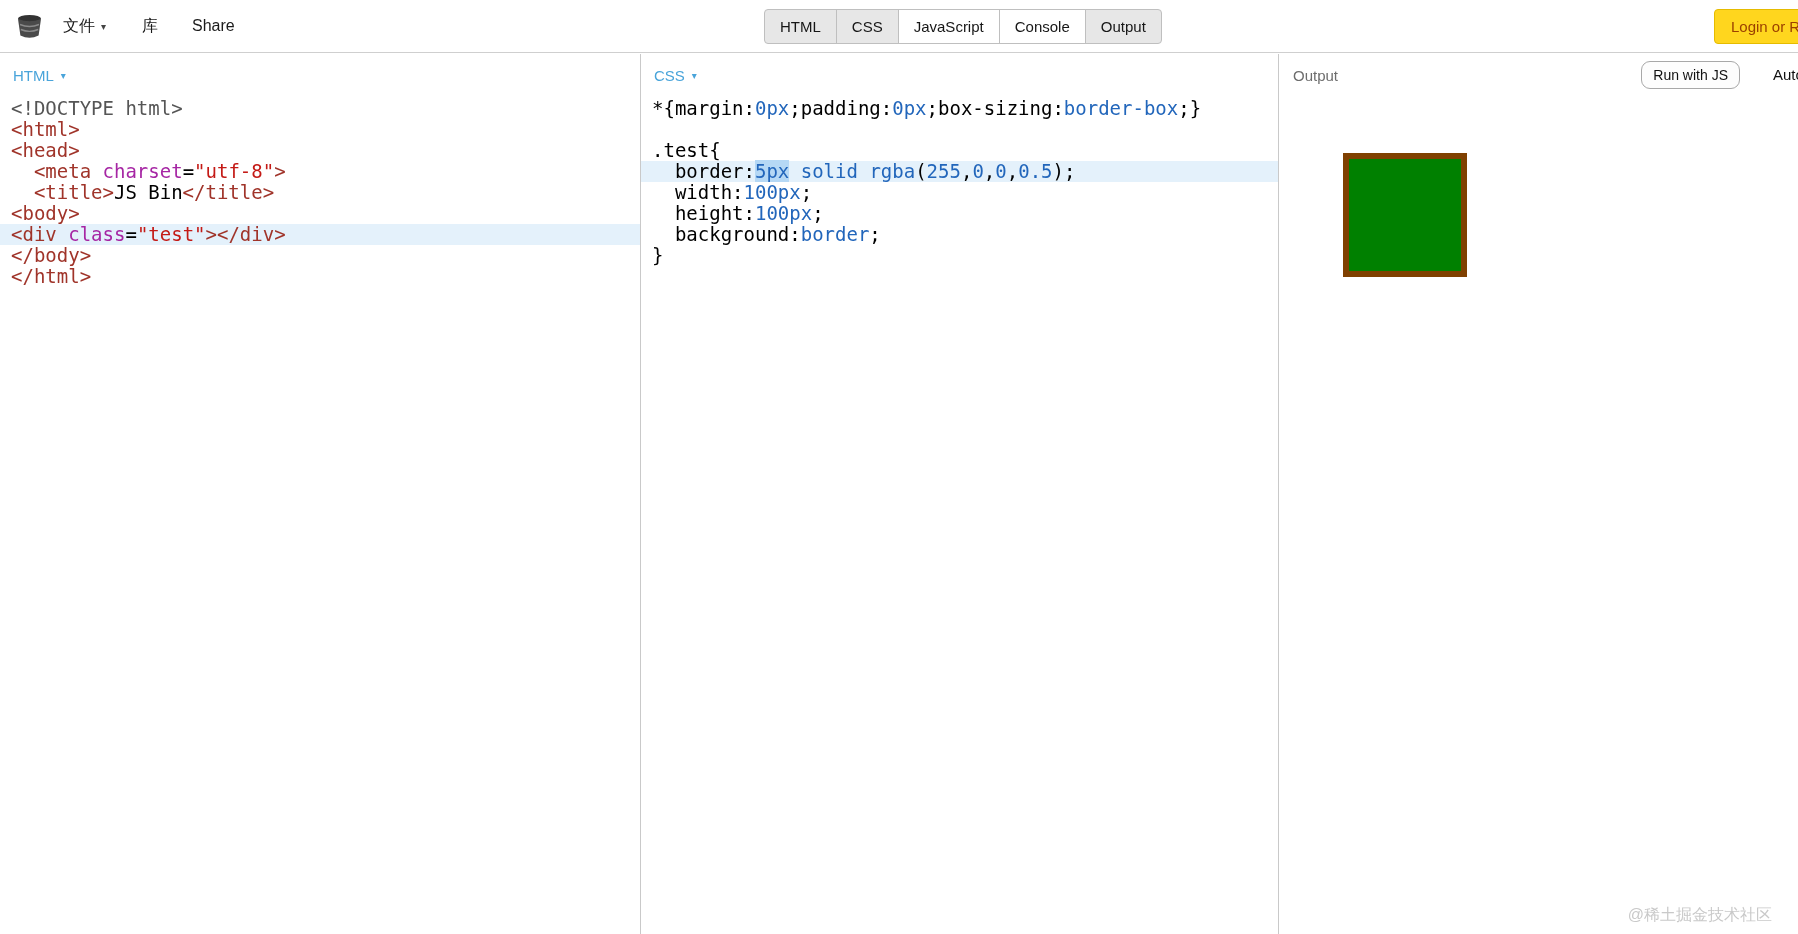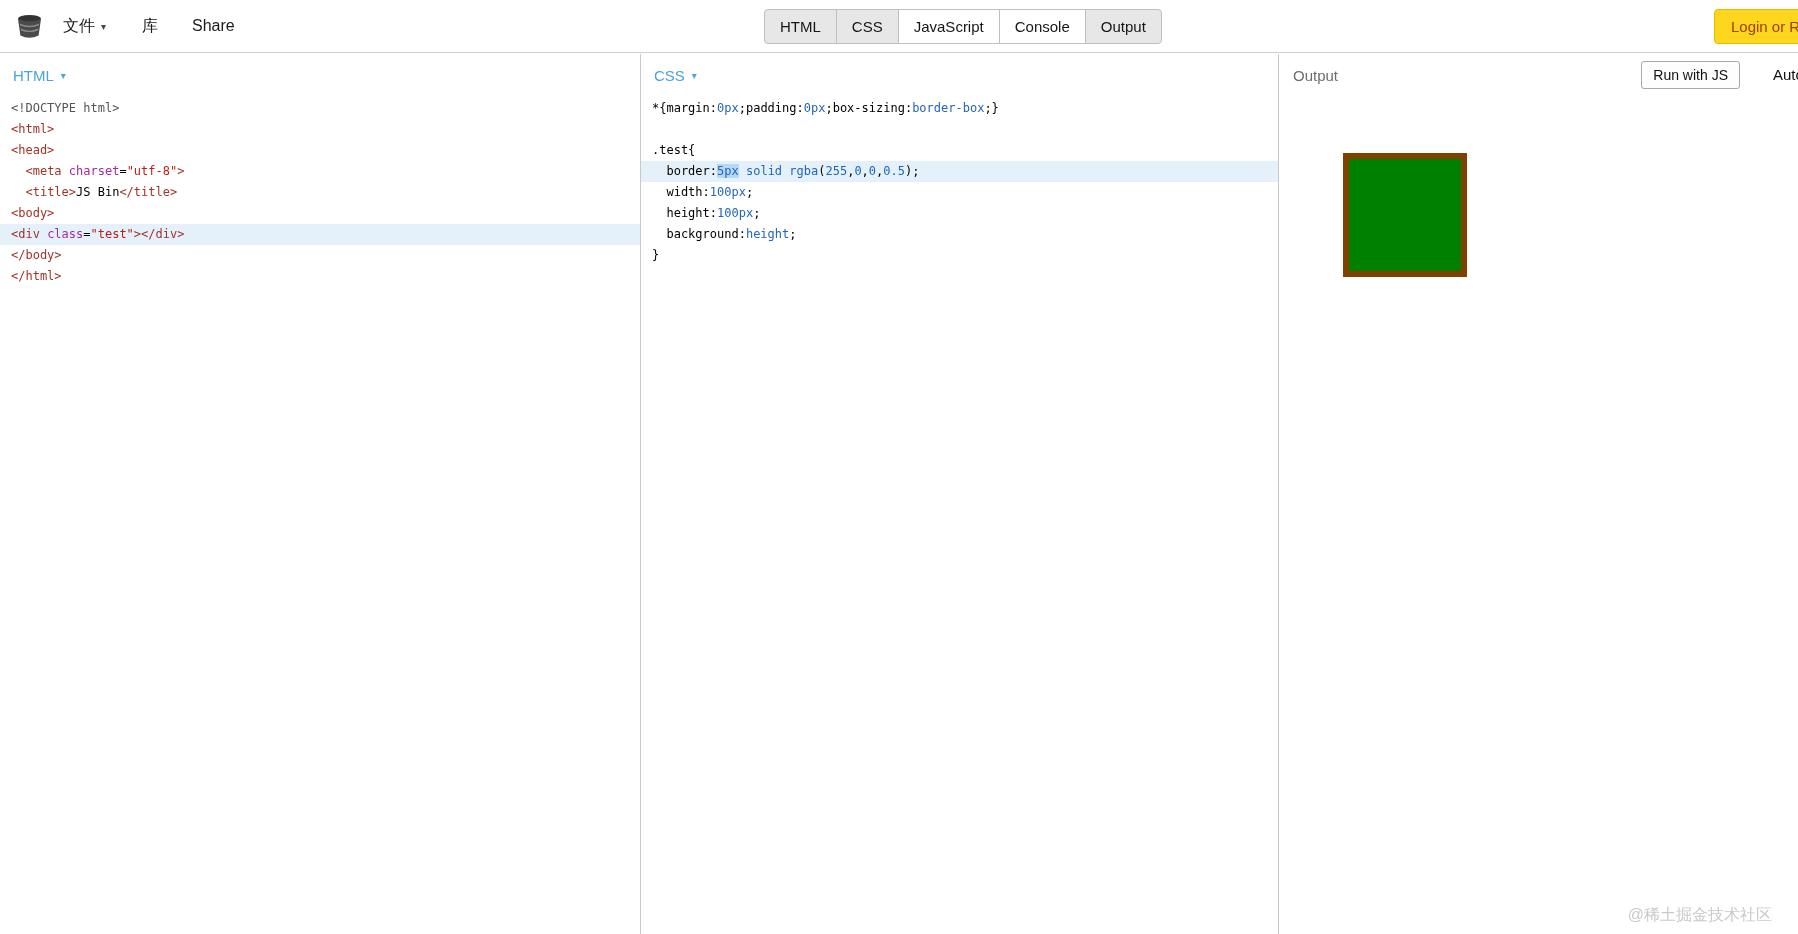--- a/index.html
+++ b/index.html
@@ -32,38 +32,38 @@
   
   .panel { position:absolute; top:54px; height:880px; background:#fff; }
   .panel-html   { left:0;      width:640px; }
   .panel-css    { left:640px;  width:638px; border-left:1px solid #c9c9c9; }
   .panel-output { left:1278px; width:520px; border-left:1px solid #c9c9c9; }
 
   .editor-header { height:42px; display:flex; align-items:center; padding-left:13px;
                    font-size:15px; color:#49a4da; cursor:pointer; }
   .header-caret { font-size:10px; margin-left:7px; color:#49a4da; }
 
-  .code { font-family:"DejaVu Sans Mono", monospace; font-size:12px; line-height:21px;
+  .code { font-family:"DejaVu Sans Mono", monospace; font-size:19px; line-height:21px;
           padding-top:2px; color:#000; cursor:text; }
   .code-line { padding-left:11px; white-space:pre; min-height:21px; }
   .code-line.active-line { background:#e4f1fb; }
 
   .tok-plain { color:#000; }
   .tok-tag   { color:#a0342a; }
   .tok-attr  { color:#a626a4; }
   .tok-str   { color:#c41a16; }
   .tok-meta  { color:#555; }
   .tok-val   { color:#2266bb; }
   .tok-sel   { background:#b5d8f5; }
 
   
   .output-header { position:relative; height:42px; display:flex; align-items:center;
                    padding-left:14px; font-size:15px; color:#6d6d6d; overflow:hidden; }
   .run-btn { position:absolute; right:58px; top:7px; height:28px; padding:0 11px;
-             background:#fdfdfd; border:1px solid #a8a8a8; border-radius:3px;
+             background:#fdfdfd; border:1px solid #a8a8a8; border-radius:9px;
              font-size:14px; font-family:inherit; color:#111; cursor:pointer; }
   .auto-label { position:absolute; left:494px; top:12px; font-size:15px; color:#111;
                 white-space:nowrap; cursor:pointer; }
   .output-body { position:relative; height:838px; background:#fff; }
   .test-box { position:absolute; left:64px; top:57px; width:124px; height:124px;
               border:6px solid #7f4000; background:#008000; }
 
   .watermark { position:absolute; right:26px; bottom:8px; font-size:16px; color:#c9c9c9; }
 </style>
 </head>
@@ -124,21 +124,21 @@
       <span>CSS</span>
       <span class="header-caret">▾</span>
     </div>
     <div class="code">
         <div class="code-line"><span class="tok-plain">*{margin:</span><span class="tok-val">0px</span><span class="tok-plain">;padding:</span><span class="tok-val">0px</span><span class="tok-plain">;box-sizing:</span><span class="tok-val">border-box</span><span class="tok-plain">;}</span></div>
         <div class="code-line">&nbsp;</div>
         <div class="code-line"><span class="tok-plain">.test{</span></div>
         <div class="code-line active-line"><span class="tok-plain">  border:</span><span class="tok-val tok-sel">5px</span><span class="tok-plain"> </span><span class="tok-val">solid</span><span class="tok-plain"> </span><span class="tok-val">rgba</span><span class="tok-plain">(</span><span class="tok-val">255</span><span class="tok-plain">,</span><span class="tok-val">0</span><span class="tok-plain">,</span><span class="tok-val">0</span><span class="tok-plain">,</span><span class="tok-val">0.5</span><span class="tok-plain">);</span></div>
         <div class="code-line"><span class="tok-plain">  width:</span><span class="tok-val">100px</span><span class="tok-plain">;</span></div>
         <div class="code-line"><span class="tok-plain">  height:</span><span class="tok-val">100px</span><span class="tok-plain">;</span></div>
-        <div class="code-line"><span class="tok-plain">  background:</span><span class="tok-val">height</span><span class="tok-plain">;</span></div>
+        <div class="code-line"><span class="tok-plain">  background:</span><span class="tok-val">border</span><span class="tok-plain">;</span></div>
         <div class="code-line"><span class="tok-plain">}</span></div>
       </div>
   </section>
 
   <section class="panel panel-output">
     <div class="output-header">
       <span>Output</span>
       <button class="run-btn">Run with JS</button>
       <span class="auto-label">Auto</span>
     </div>

